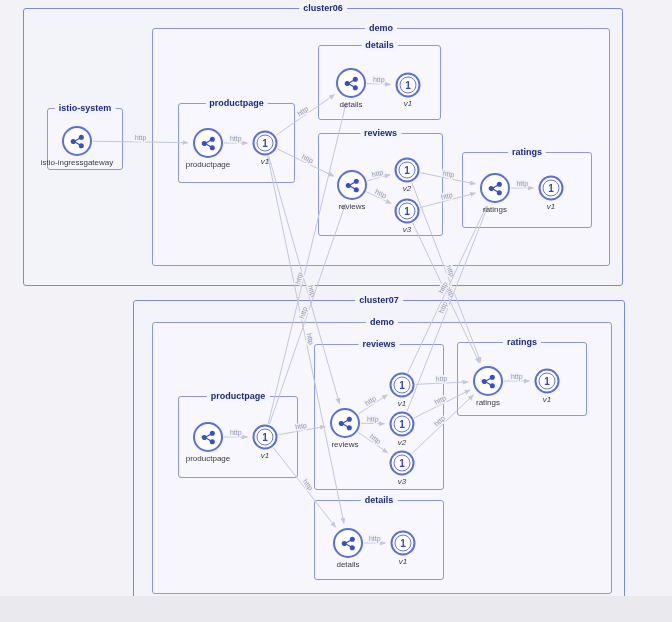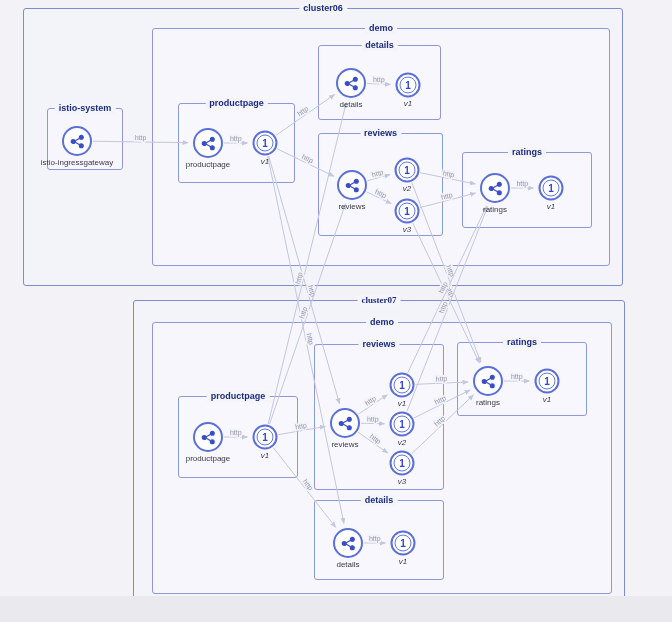--- a/index.html
+++ b/index.html
@@ -59,21 +59,21 @@
       </div>
       <div class="group app" style="left: 318px; top: 45px; width: 123px; height: 75px;">
         <div class="group-label">details</div>
       </div>
       <div class="group app" style="left: 318px; top: 133px; width: 125px; height: 103px;">
         <div class="group-label">reviews</div>
       </div>
       <div class="group app" style="left: 462px; top: 152px; width: 130px; height: 76px;">
         <div class="group-label">ratings</div>
       </div>
-      <div class="group cluster" style="left: 133px; top: 300px; width: 492px; height: 310px; font-family: Liberation Serif, serif;">
+      <div class="group cluster" style="left: 133px; top: 300px; width: 492px; height: 310px;">
         <div class="group-label">cluster07</div>
       </div>
       <div class="group namespace" style="left: 152px; top: 322px; width: 460px; height: 272px;">
         <div class="group-label">demo</div>
       </div>
       <div class="group app" style="left: 178px; top: 396px; width: 120px; height: 82px;">
         <div class="group-label">productpage</div>
       </div>
       <div class="group app" style="left: 314px; top: 344px; width: 130px; height: 146px;">
         <div class="group-label">reviews</div>

